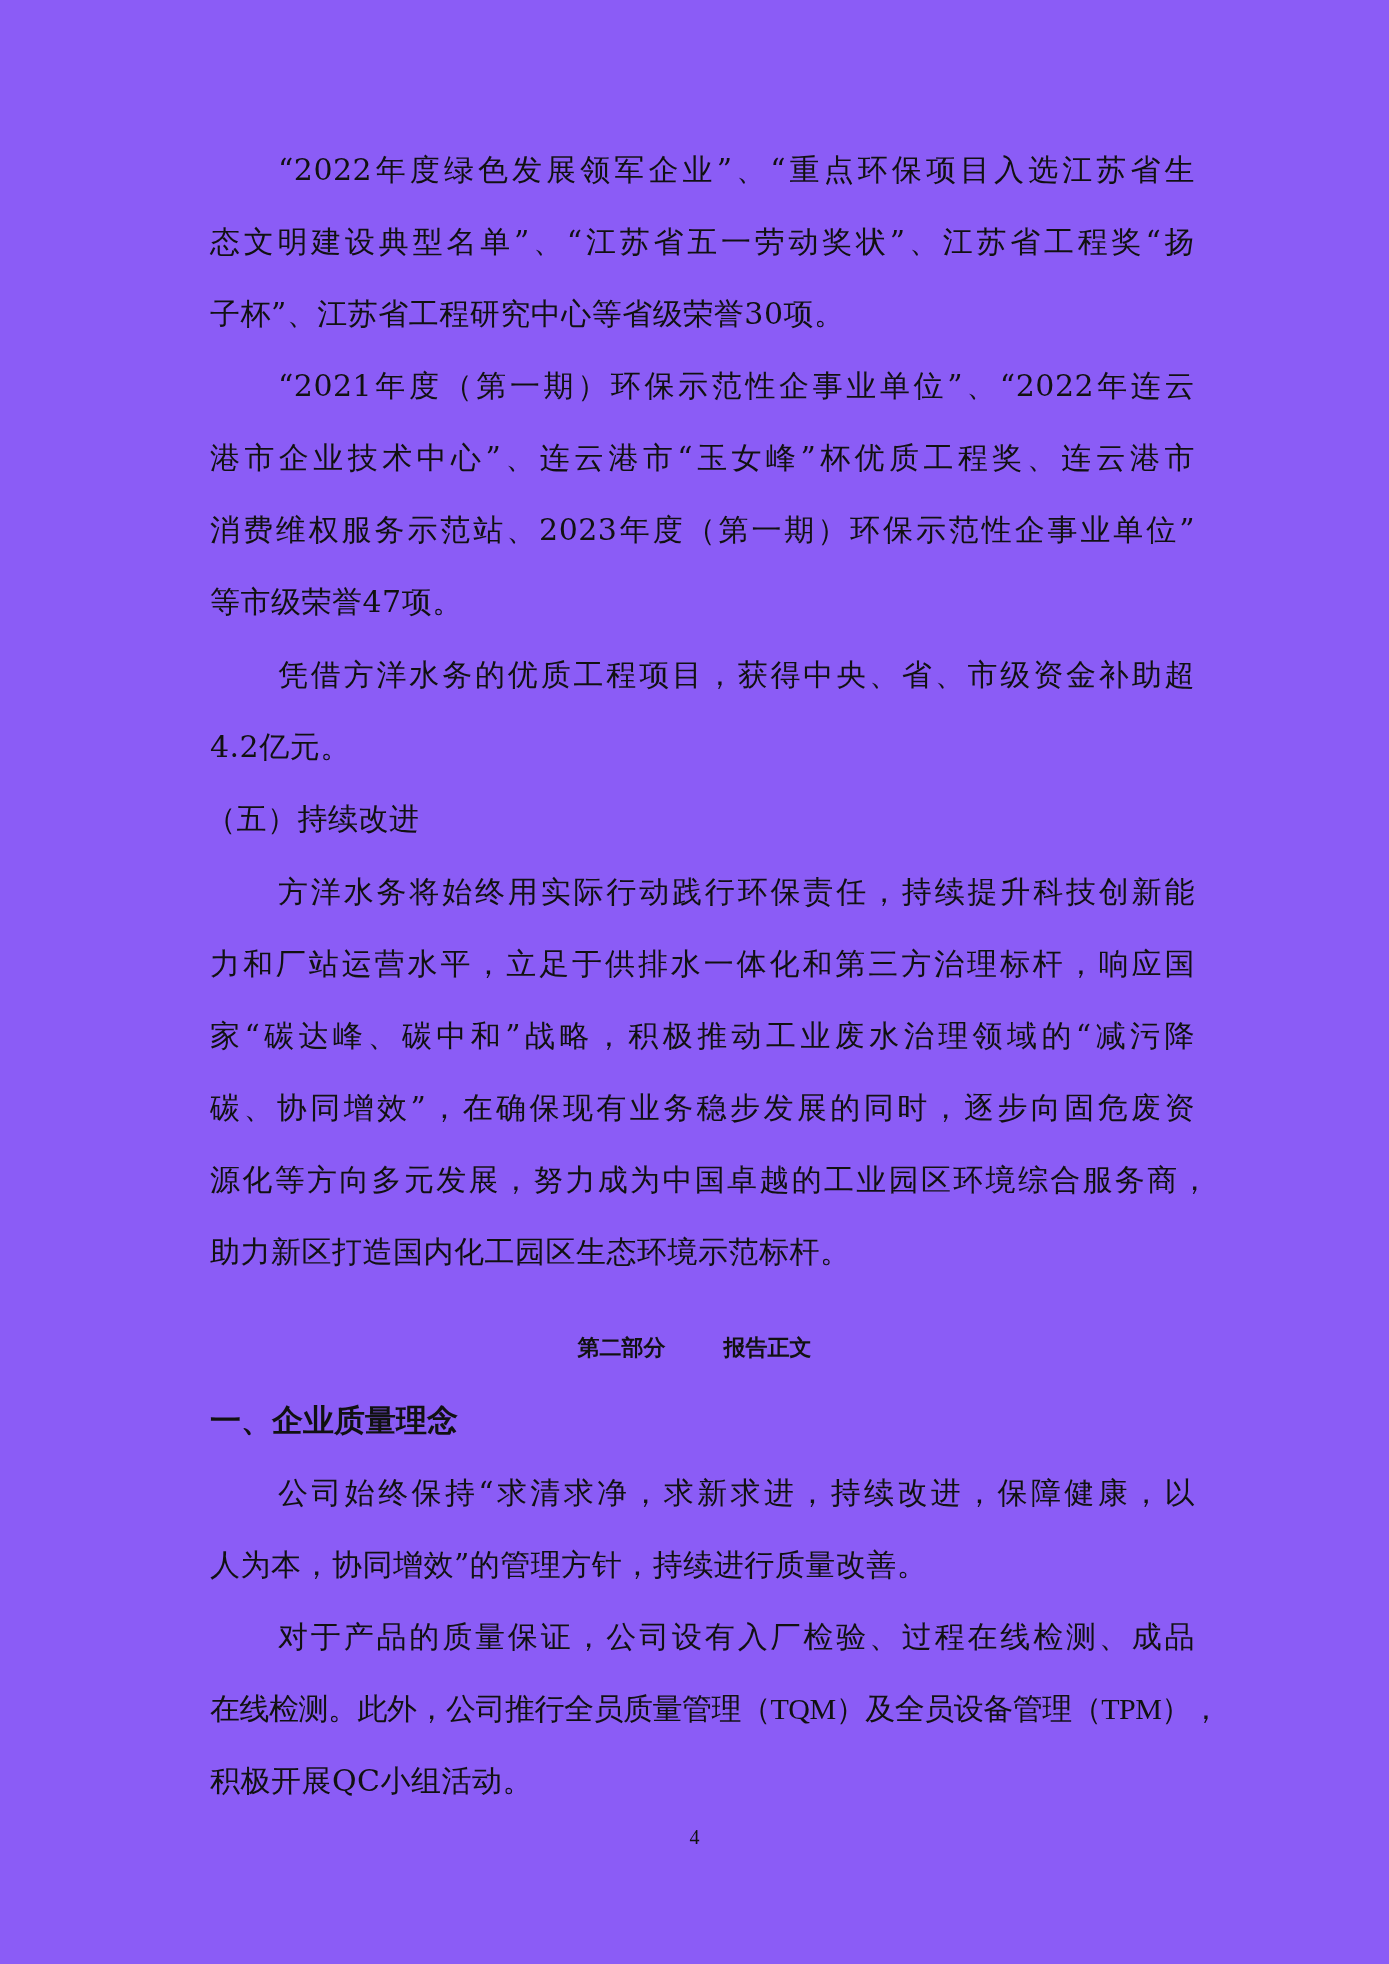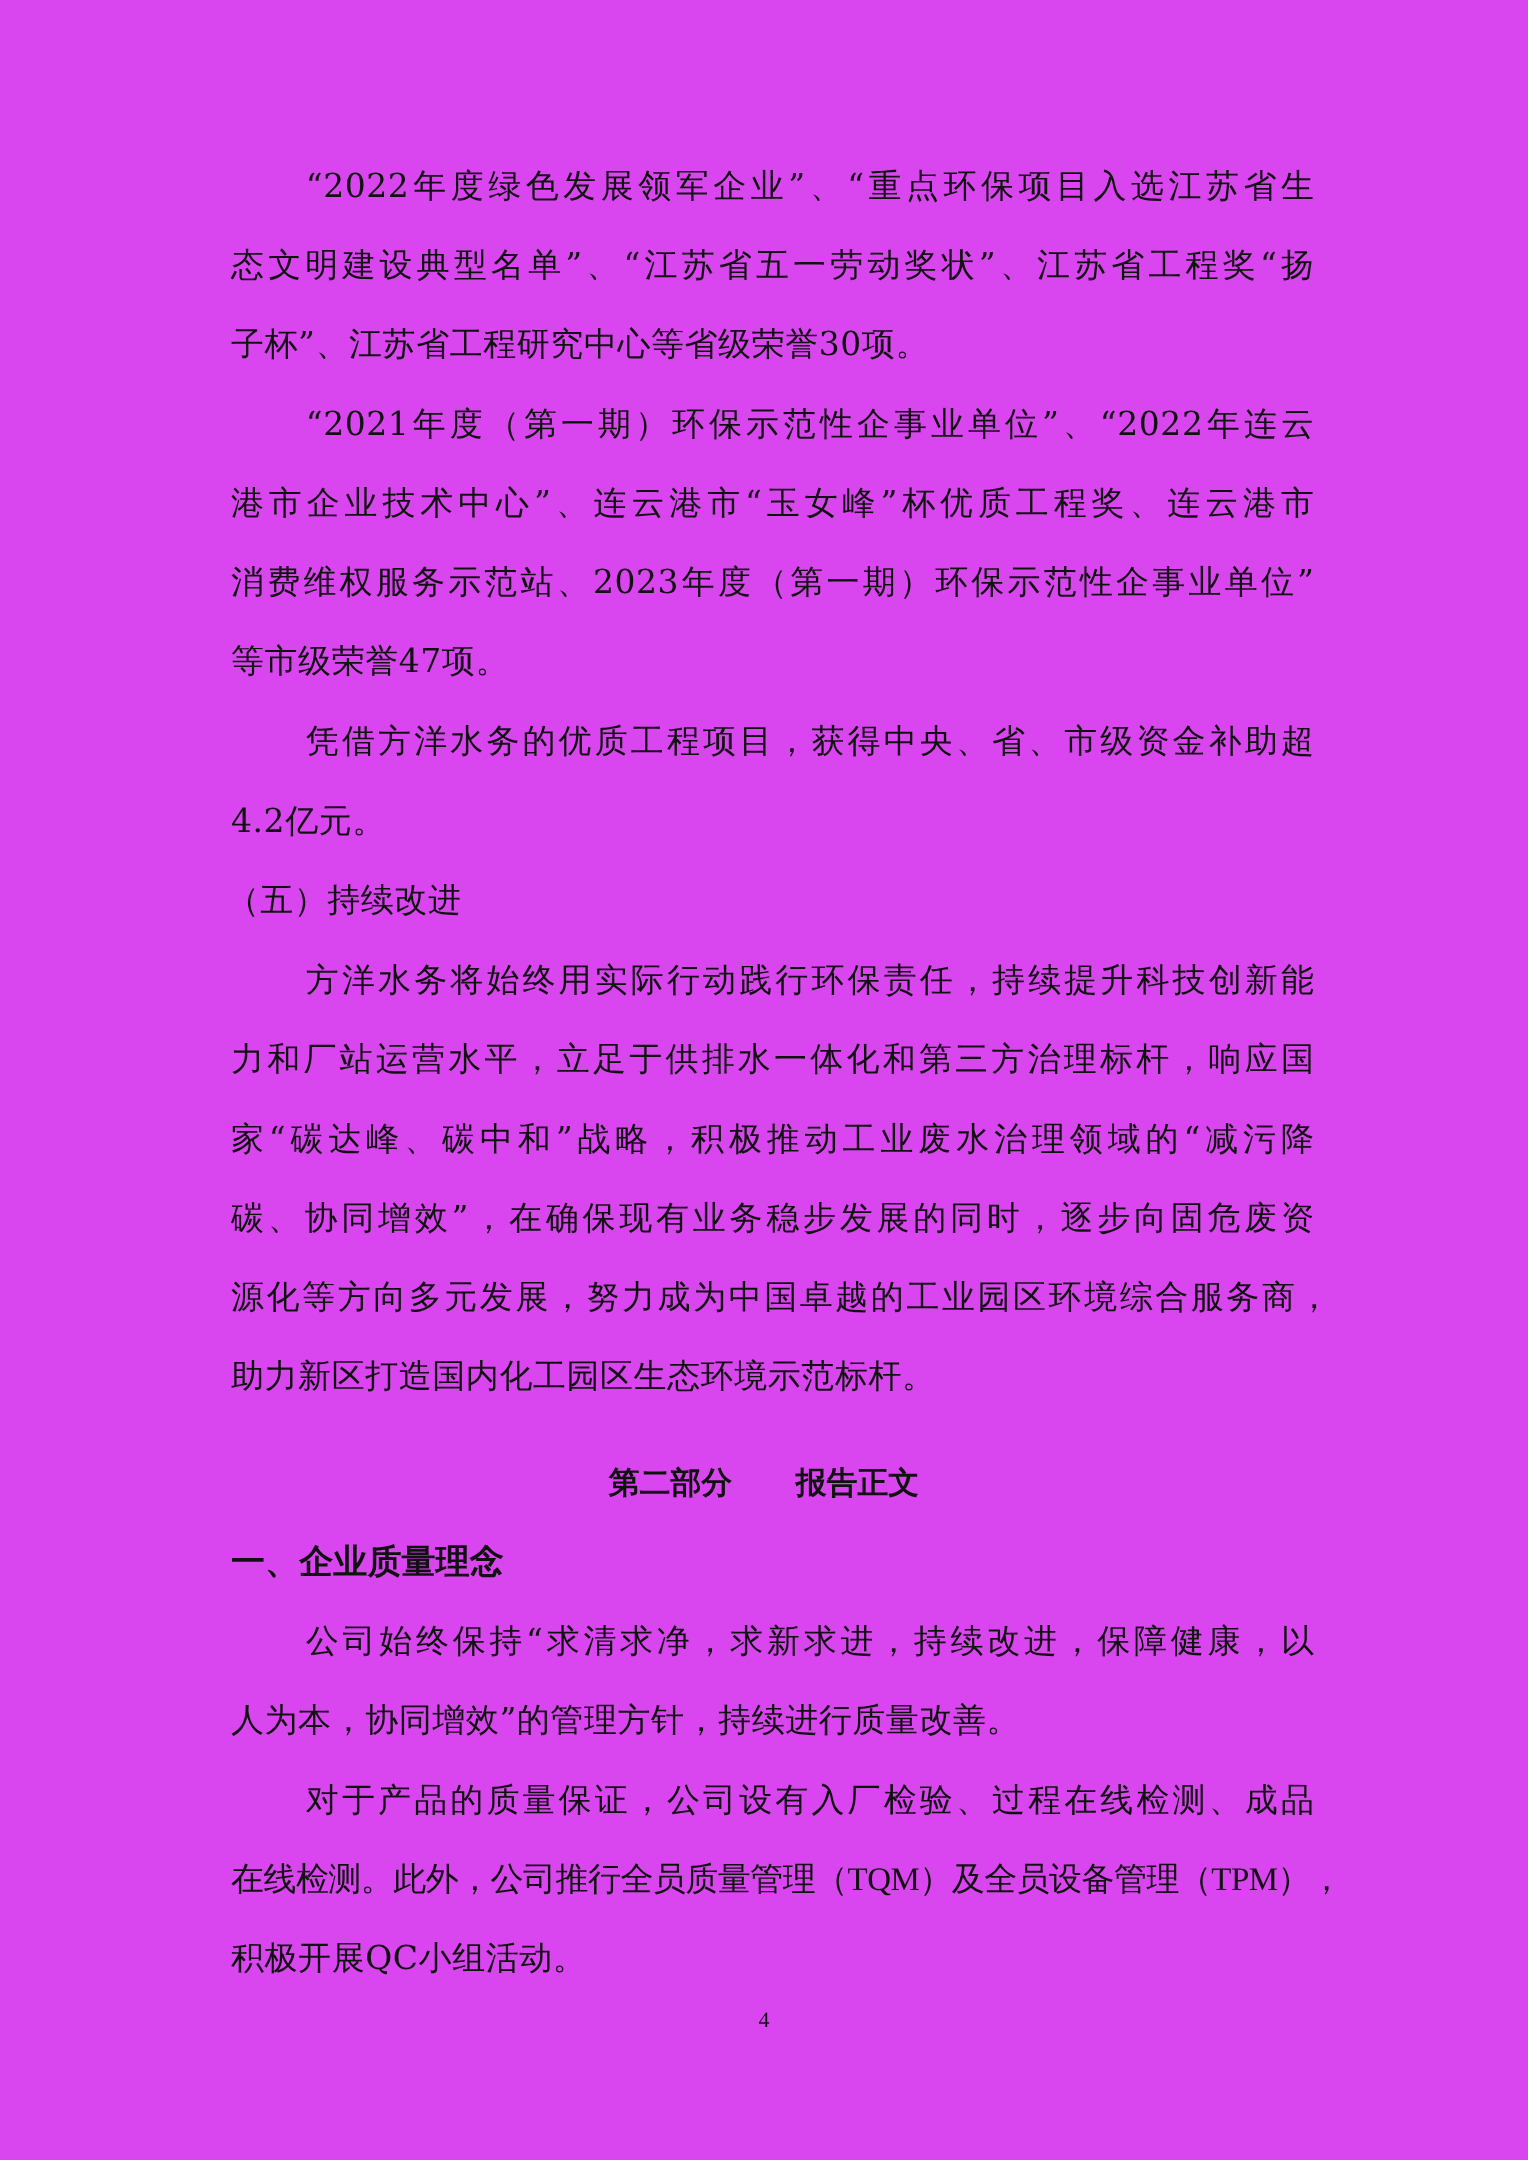--- a/index.html
+++ b/index.html
@@ -8,39 +8,39 @@
       height: 1964px;
       position: relative;
       overflow: hidden;
       font-family: "DejaVu Serif", "Liberation Serif", serif;
       color: #111111;
     }
     .page {
       position: absolute;
       left: 0; top: 0;
       width: 1389px; height: 1964px;
-      background: #d946ef;
+      background: #8b5cf6;
     }
     .line {
       position: absolute;
       left: 210px;
       width: 985px;
       font-size: 30px;
       line-height: 40px;
       height: 40px;
       white-space: nowrap;
       letter-spacing: 0.5px;
     }
     .line.indent { left: 278px; width: 917px; }
     .justify { text-align: justify; text-align-last: justify; }
     .heading-center {
       position: absolute;
       left: 0; width: 1389px;
       text-align: center;
-      font-size: 28px;
+      font-size: 22px;
       font-weight: bold;
       line-height: 44px;
       font-family: "DejaVu Sans", "Liberation Sans", sans-serif;
     }
     .heading-center .gap { display: inline-block; width: 58px; }
     .heading-left {
       position: absolute;
       left: 210px;
       font-size: 31px;
       font-weight: bold;

